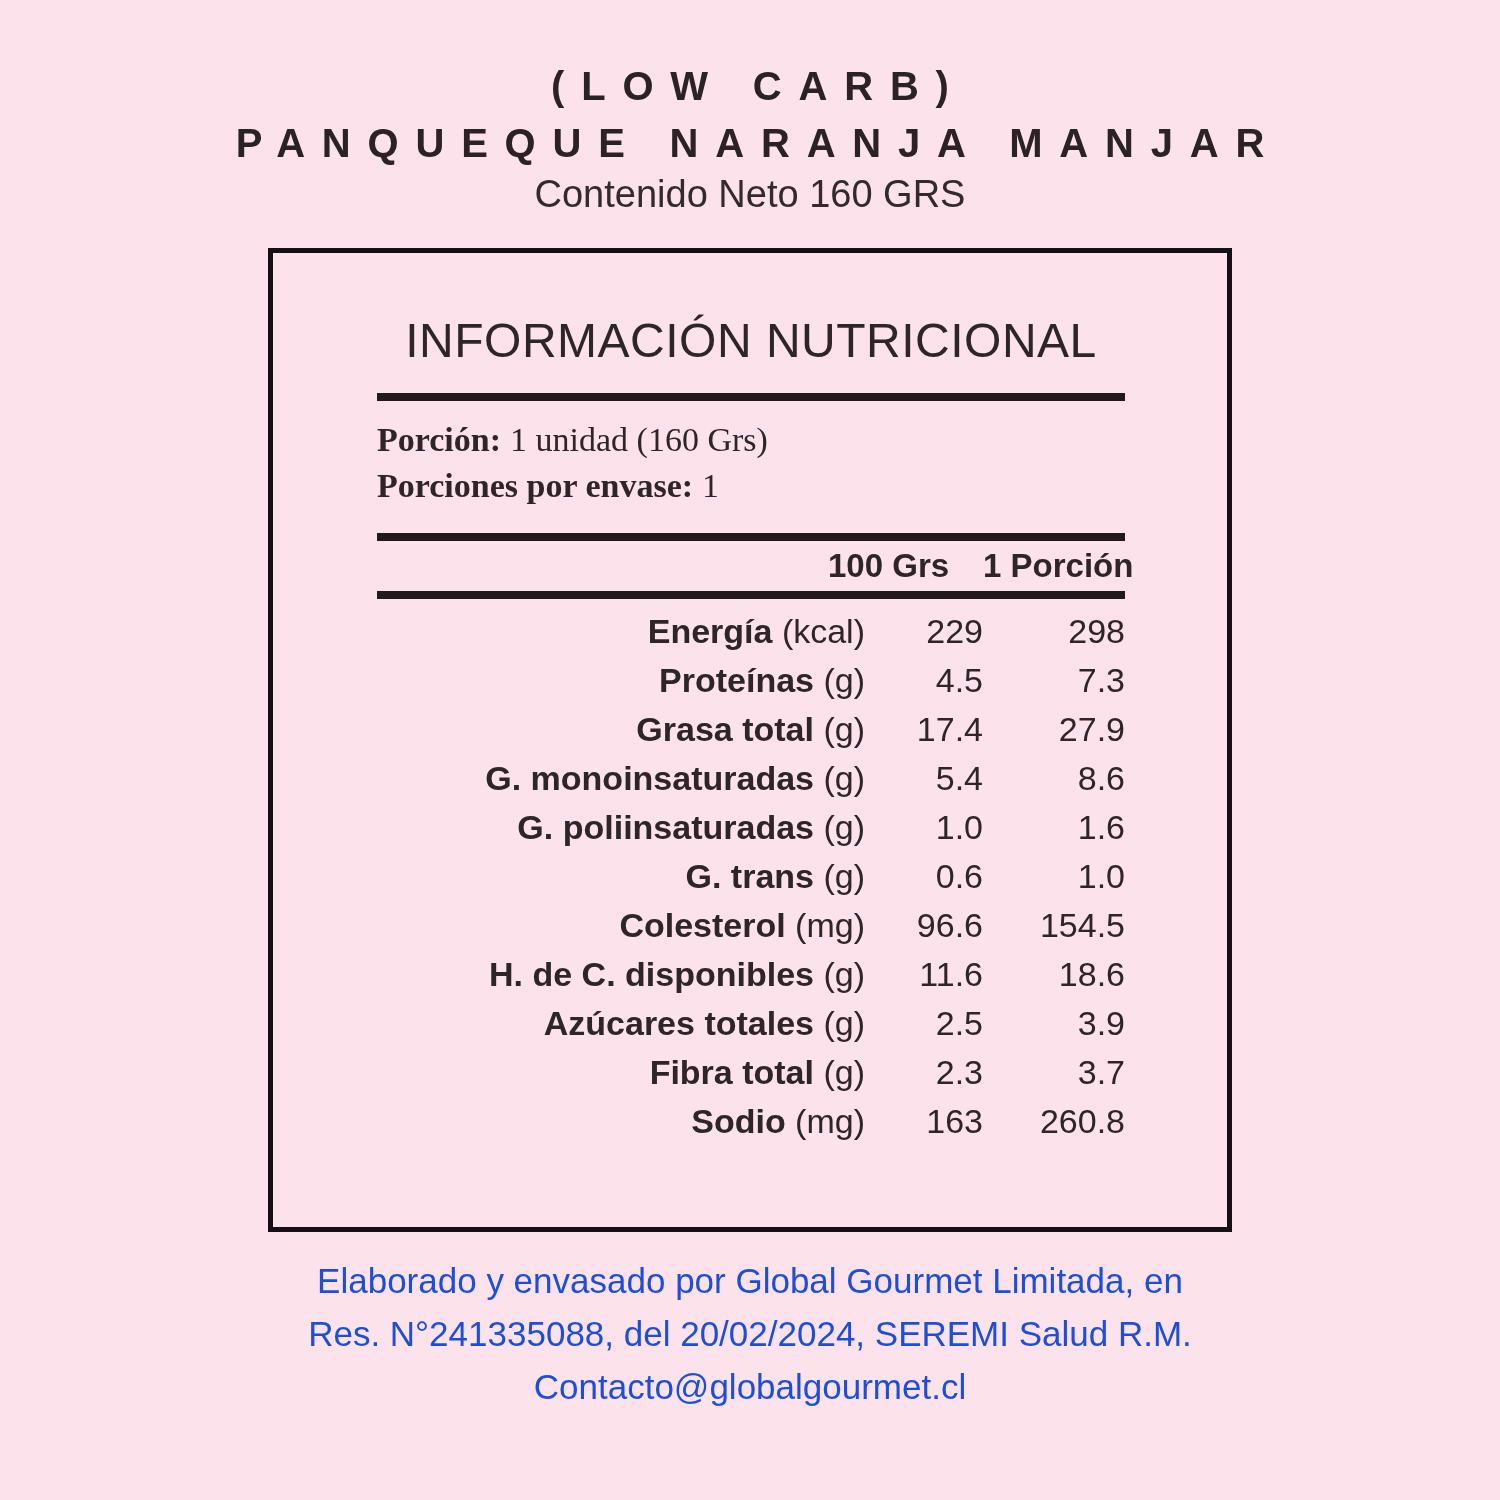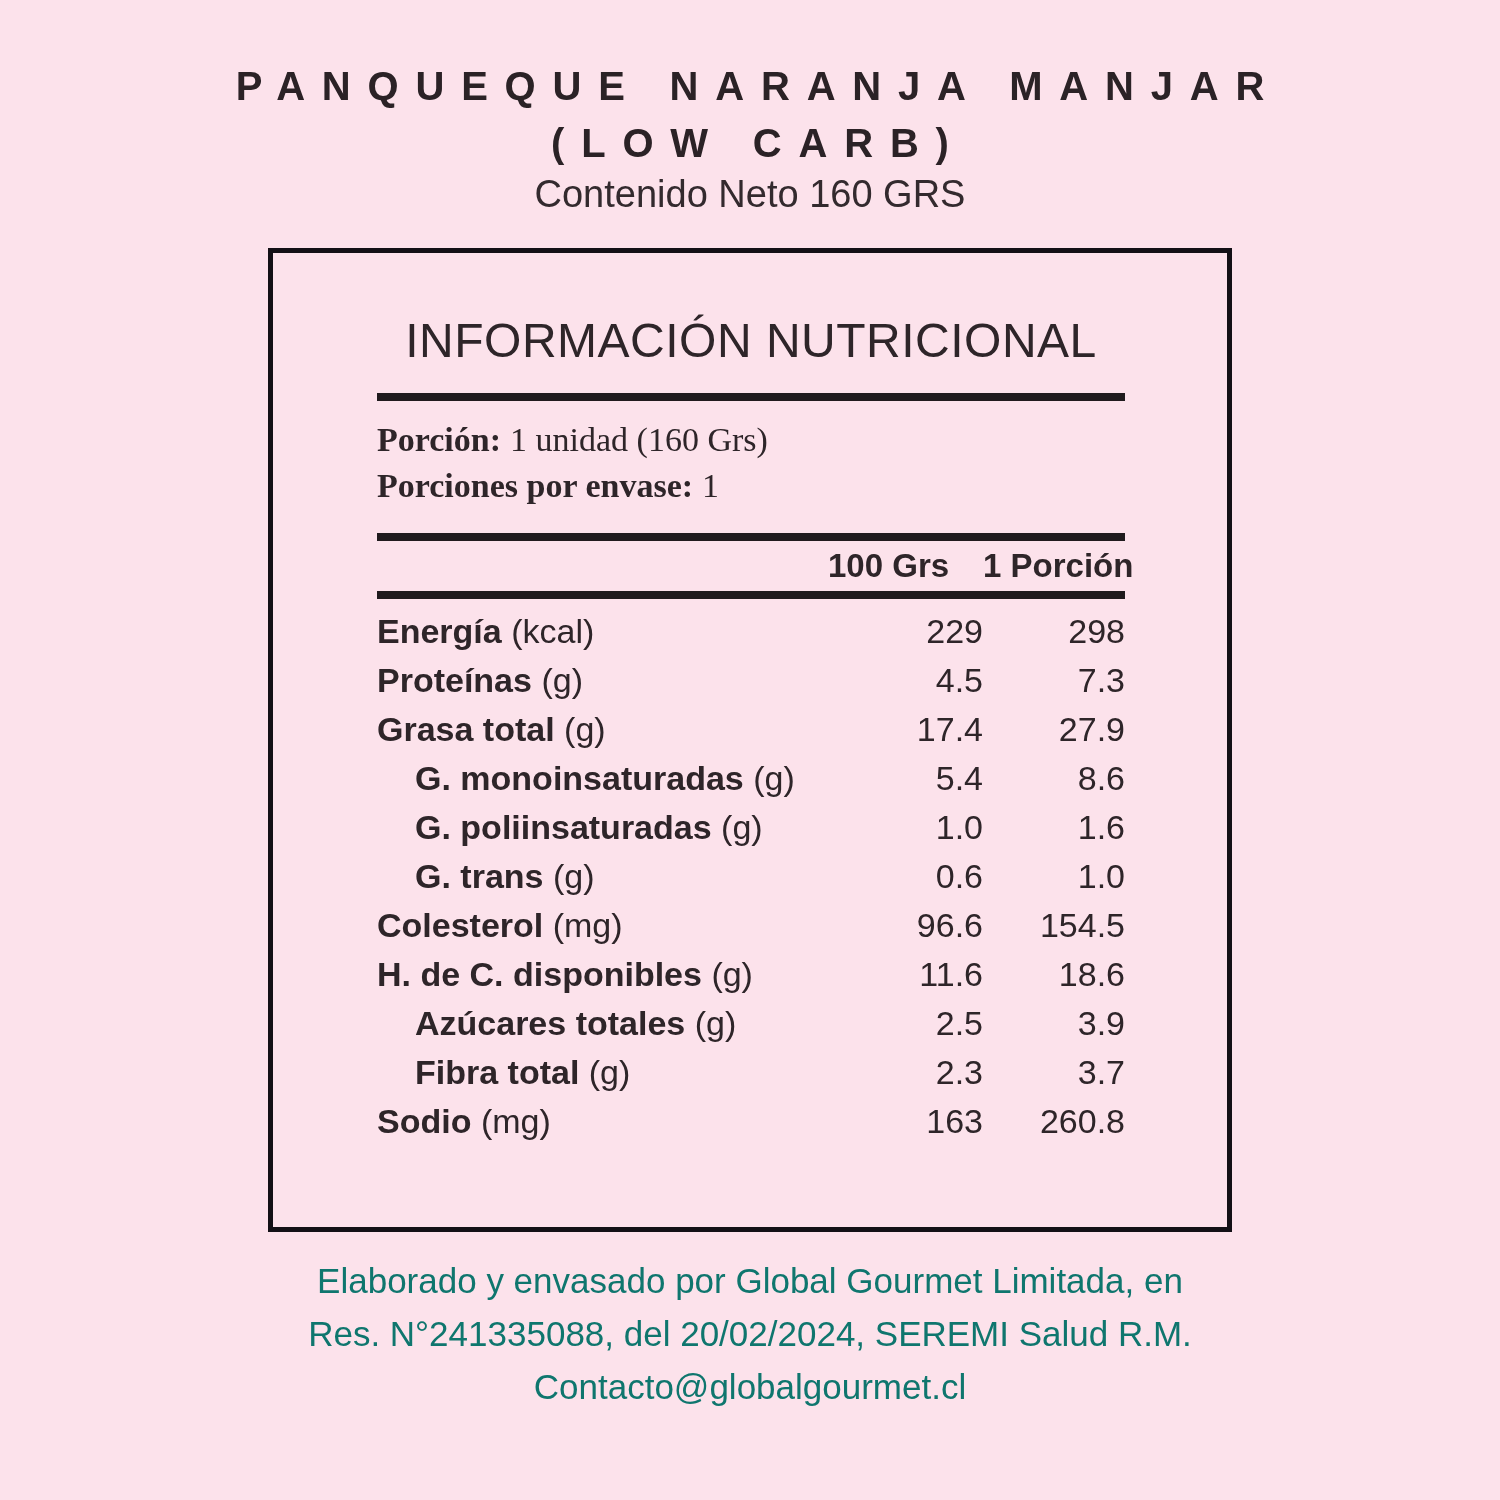--- a/index.html
+++ b/index.html
@@ -76,20 +76,21 @@
     font-weight: bold;
     font-size: 33px;
     line-height: 50px;
     gap: 37px;
   }
   .cols-header .lbl, .nrow .lbl {
     flex: 1 1 0;
     min-width: 0;
     white-space: nowrap;
     overflow: visible;
+    text-align: right;
   }
   .col-100, .col-por {
     text-align: right;
     white-space: nowrap;
   }
   .col-100 { width: 118px; }
   .col-por { width: 142px; }
   .rows { padding-top: 8px; }
   .nrow {
     font-size: 34px;
@@ -97,31 +98,31 @@
   }
   .nrow .name { font-weight: bold; }
   .nrow .unit { font-weight: normal; }
   .nrow.indent .lbl { padding-left: 38px; }
   
   .footer {
     margin-top: 22px;
     text-align: center;
     font-size: 35px;
     line-height: 53px;
-    color: #0f766e;
+    color: #1d4ed8;
   }
 </style>
 </head>
 <body>
 
 <div class="page">
 
   <div class="header">
+    <div class="title-line">(LOW CARB)</div>
     <div class="title-line">PANQUEQUE NARANJA MANJAR</div>
-    <div class="title-line">(LOW CARB)</div>
     <div class="subtitle">Contenido Neto 160 GRS</div>
   </div>
 
   <div class="nutri-box">
     <div class="nutri-heading">INFORMACIÓN NUTRICIONAL</div>
     <div class="rule r1"></div>
 
     <div class="serving-block">
       <div class="serving-line">
         <span class="lab">Porción:</span><span>1 unidad (160 Grs)</span>

